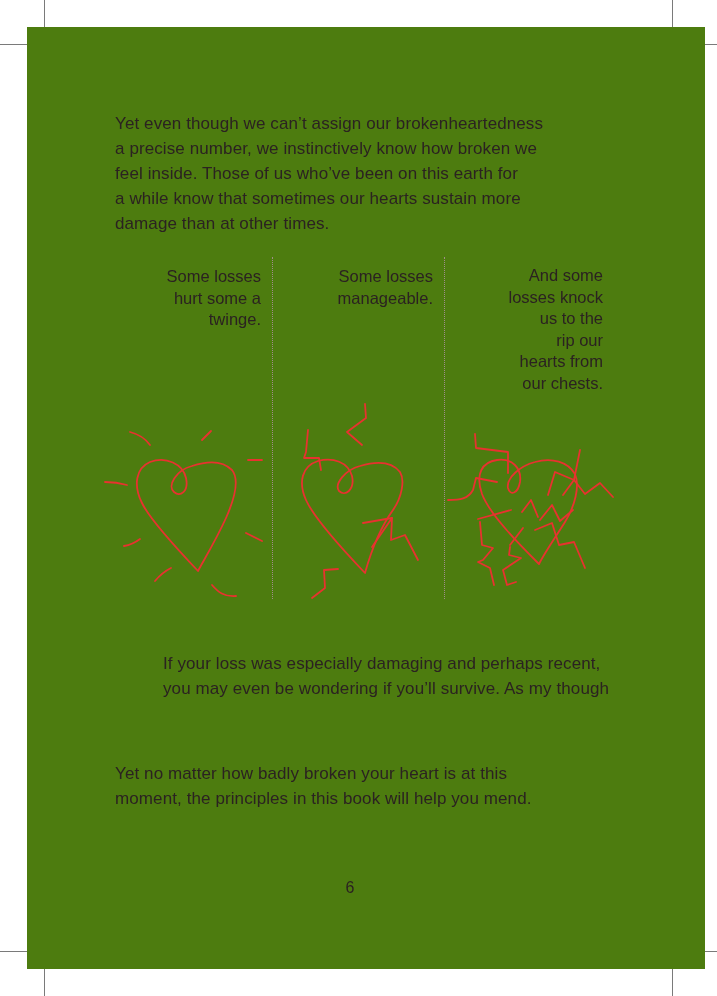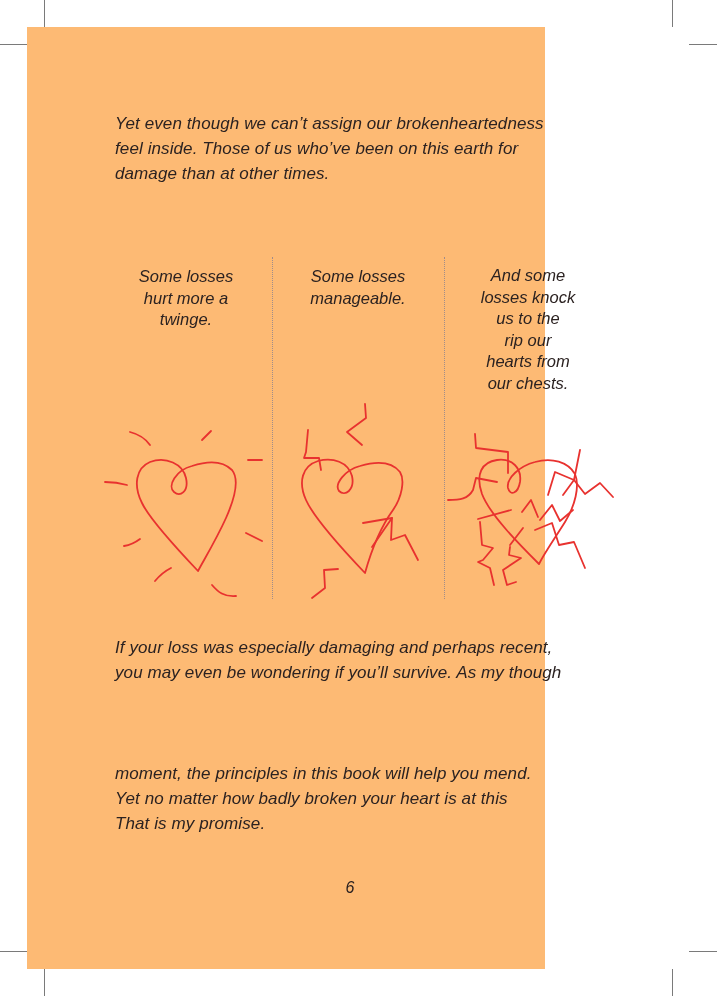--- a/index.html
+++ b/index.html
@@ -4,32 +4,31 @@
 <style>
   html, body { margin:0; padding:0; }
   body {
     width:717px; height:996px; position:relative; overflow:hidden;
     background:#ffffff;
     font-family:"Liberation Sans", "DejaVu Sans", sans-serif;
     color:#2b2221;
   }
   .crop { position:absolute; background:#7a7a7a; }
   .page {
-    position:absolute; left:27px; top:27px; width:518px; height:942px;
-    background:#fdba74;
-    font-style:italic;
+    position:absolute; left:27px; top:27px; width:678px; height:942px;
+    background:#4d7c0f;
   }
   .para {
     position:absolute; left:88px; width:480px;
     font-size:17px; line-height:25px; margin:0;
     letter-spacing:0.1px;
   }
   .para .ln { display:block; white-space:nowrap; }
   .col-text {
-    position:absolute; text-align:center; font-size:16.5px; line-height:21.5px;
+    position:absolute; text-align:right; font-size:16.5px; line-height:21.5px;
     width:150px;
   }
   .col-text .ln { display:block; white-space:nowrap; }
   .divider {
     position:absolute; top:230px; height:342px; width:0;
     border-left:1.5px dotted #a08d8a;
   }
   .hearts { position:absolute; left:0; top:0; }
   .page-num {
     position:absolute; left:0; width:646px; text-align:center;
@@ -45,27 +44,29 @@
 <div class="crop" style="left:689px;top:44px;width:28px;height:1px;"></div>
 <div class="crop" style="left:44px;top:969px;width:1px;height:27px;"></div>
 <div class="crop" style="left:0;top:951px;width:27px;height:1px;"></div>
 <div class="crop" style="left:672px;top:969px;width:1px;height:27px;"></div>
 <div class="crop" style="left:689px;top:951px;width:28px;height:1px;"></div>
 
 <div class="page">
 
   <p class="para" style="top:84px;">
     <span class="ln">Yet even though we can’t assign our brokenheartedness</span>
+    <span class="ln">a precise number, we instinctively know how broken we</span>
     <span class="ln">feel inside. Those of us who’ve been on this earth for</span>
+    <span class="ln">a while know that sometimes our hearts sustain more</span>
     <span class="ln">damage than at other times.</span>
   </p>
 
   <div class="col-text" style="left:84px;top:239px;">
     <span class="ln">Some losses</span>
-    <span class="ln">hurt more a</span>
+    <span class="ln">hurt some a</span>
     <span class="ln">twinge.</span>
   </div>
   <div class="col-text" style="left:256px;top:239px;">
     <span class="ln">Some losses</span>
     <span class="ln">manageable.</span>
   </div>
   <div class="col-text" style="left:426px;top:238px;">
     <span class="ln">And some</span>
     <span class="ln">losses knock</span>
     <span class="ln">us to the</span>
@@ -111,25 +112,24 @@
         <path d="M540,520 L552,505 L560,521 L573,510"></path>
         <path d="M522,512 L531,500 L538,517"></path>
         <path d="M535,530 L552,523 L559,545 L574,542 L585,568"></path>
         <path d="M480,522 L482,545 L493,548 L483,560 L478,562 L490,568 L494,585"></path>
         <path d="M510,547 L509,555 L521,558 L503,570 L507,585 L516,582"></path>
         <path d="M523,528 L510,545"></path>
       </g>
     </g>
   </svg>
 
-  <p class="para" style="top:608px;">
+  <p class="para" style="top:624px;margin-left:48px;">
     <span class="ln">If your loss was especially damaging and perhaps recent,</span>
     <span class="ln">you may even be wondering if you’ll survive. As my though</span>
   </p>
 
   <p class="para" style="top:734px;">
+    <span class="ln">Yet no matter how badly broken your heart is at this</span>
     <span class="ln">moment, the principles in this book will help you mend.</span>
-    <span class="ln">Yet no matter how badly broken your heart is at this</span>
-    <span class="ln">That is my promise.</span>
   </p>
 
   <div class="page-num">6</div>
 </div>
 
 </body></html>

